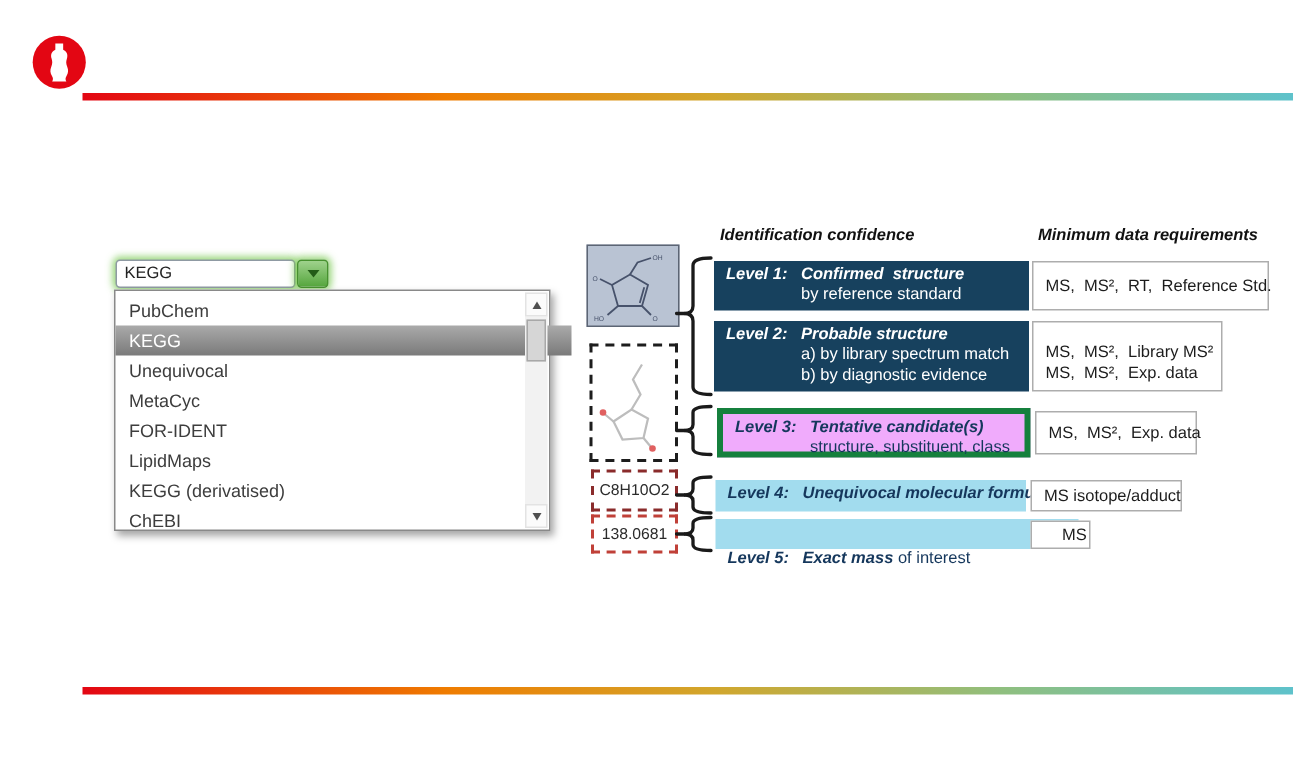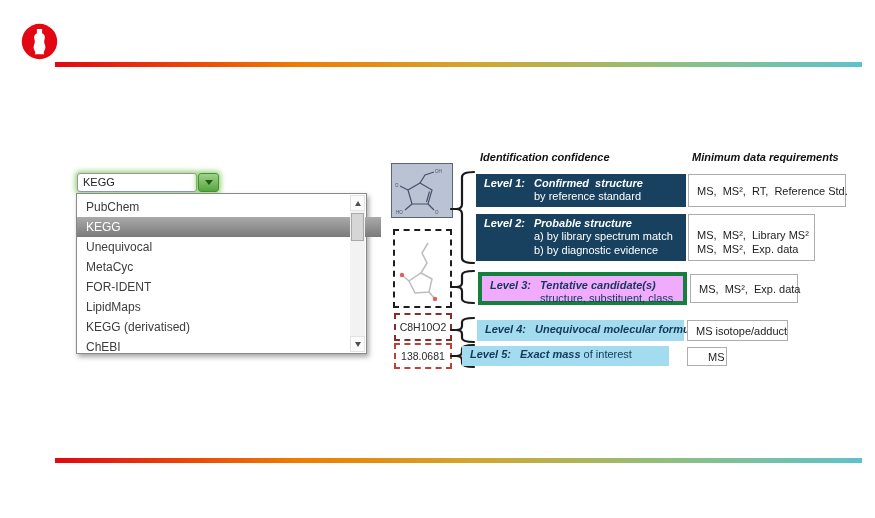--- a/index.html
+++ b/index.html
@@ -168,20 +168,20 @@
     <div>MS,  MS²,  Exp. data</div>
   </div>
 
   <div class="abs lvl lvl-light" style="left:477px;top:320px;width:207px;height:21px;padding-top:3px;">
     <div class="lvl-line1"><span class="lvl-label">Level 4:</span><span class="lvl-title">Unequivocal molecular formula</span></div>
   </div>
   <div class="abs req" style="left:687px;top:320px;width:101px;height:21px;">
     <div>MS isotope/adduct</div>
   </div>
 
-  <div class="abs lvl lvl-light" style="left:462px;top:346px;width:207px;height:20px;padding-top:2px;">
+  <div class="abs lvl lvl-light" style="left:477px;top:346px;width:242px;height:20px;padding-top:20px;">
     <div class="lvl-line1"><span class="lvl-label">Level 5:</span><span class="lvl-title">Exact mass</span><span> of interest</span></div>
   </div>
   <div class="abs req" style="left:687px;top:347px;width:40px;height:19px;padding-left:20px;">
     <div>MS</div>
   </div>
 
 </div>
 
 </body></html>

